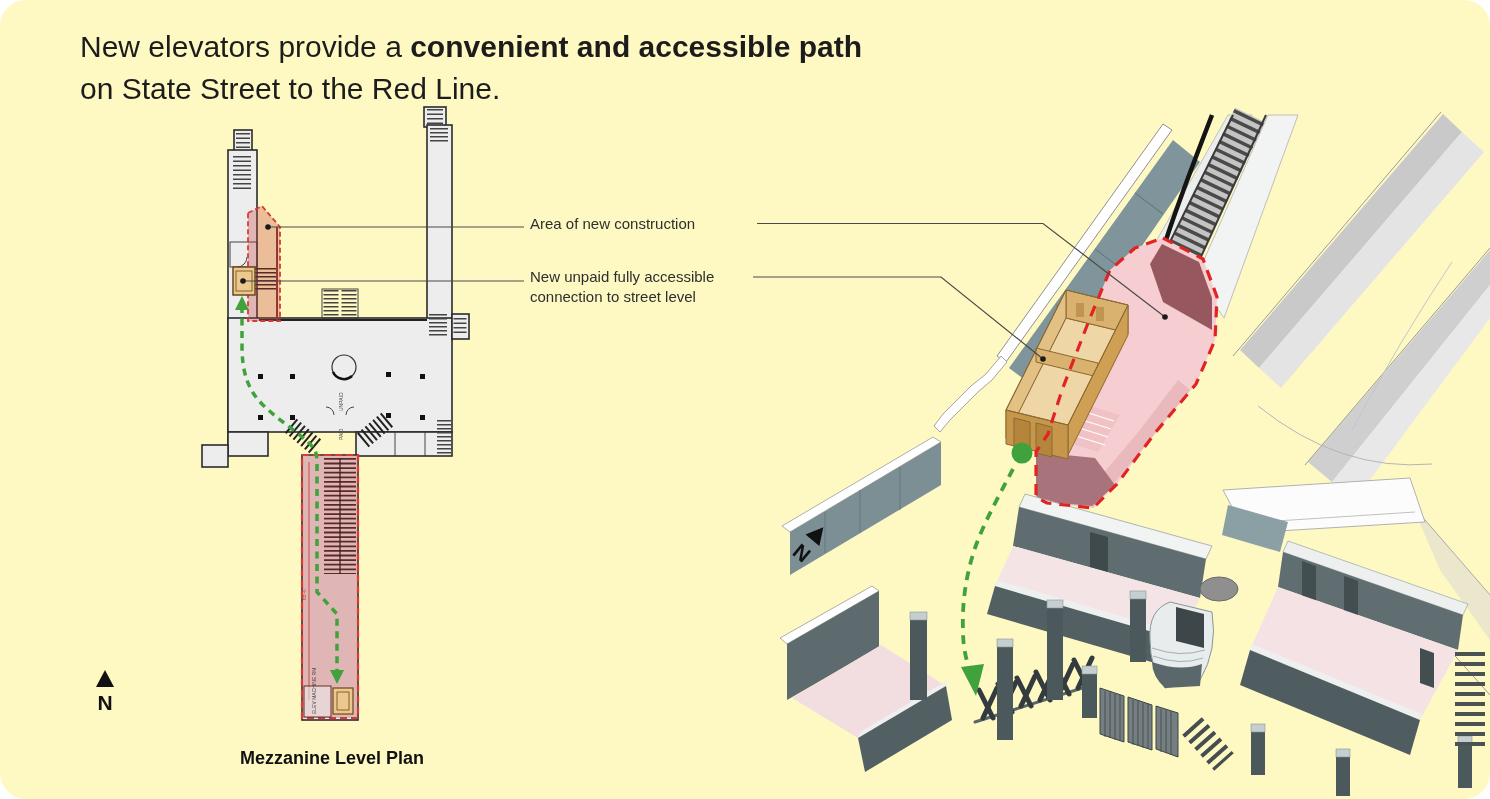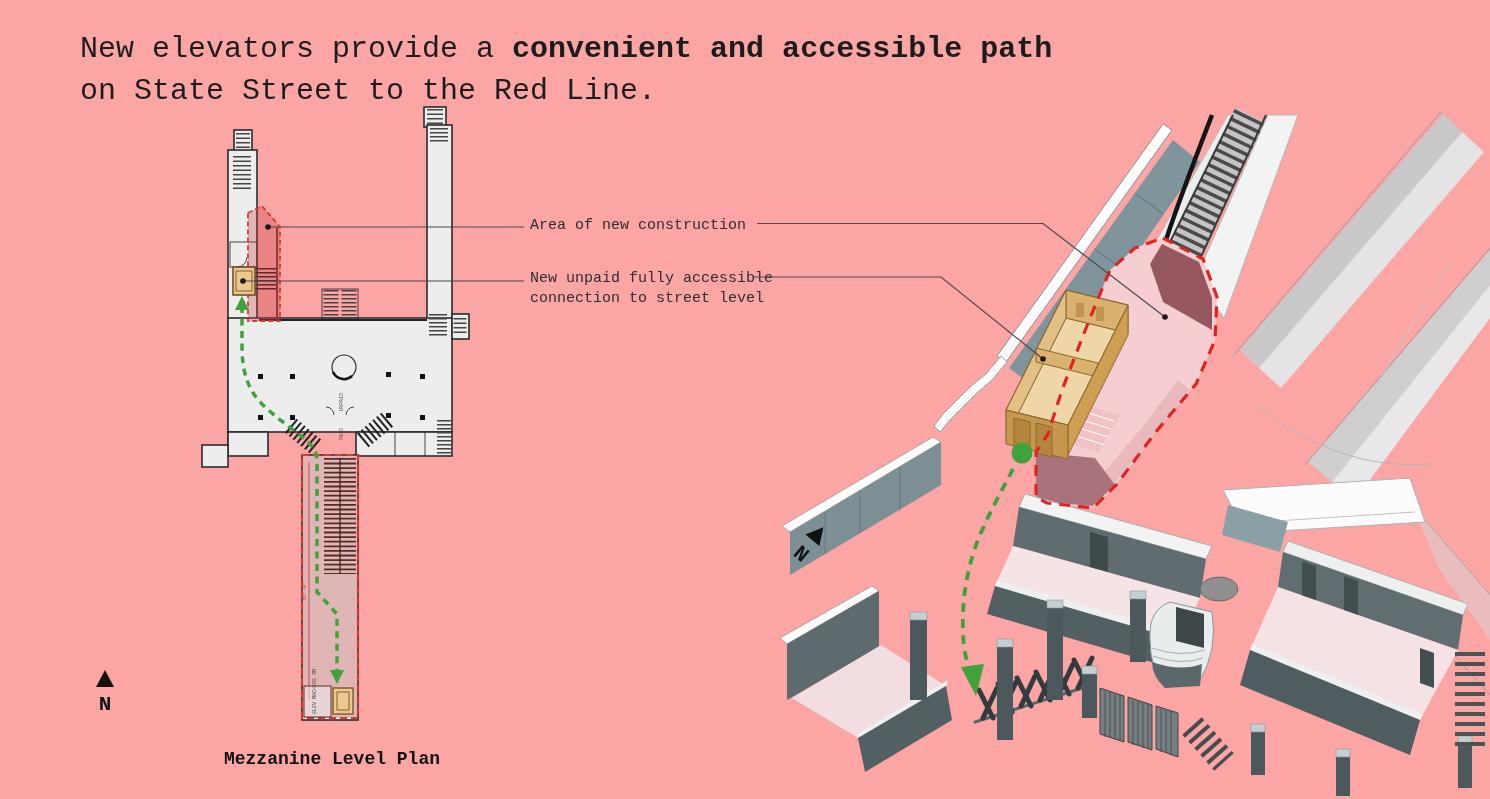--- a/index.html
+++ b/index.html
@@ -1,17 +1,17 @@
 <!DOCTYPE html>
 <html><head>
 <meta charset="utf-8">
 <style>
   html,body{margin:0;padding:0;background:#fff;}
-  #stage{position:relative;width:1490px;height:799px;background:#fca5a5;overflow:hidden;
-         font-family:Liberation Mono, monospace;}
+  #stage{position:relative;width:1490px;height:799px;background:#fef9c3;overflow:hidden;
+         font-family:Liberation Sans, sans-serif;border-radius:26px;}
   svg{position:absolute;left:0;top:0;}
   .title-line{font-size:30px;fill:#1c1c1c;}
   .title-bold{font-weight:bold;}
   .ann{font-size:15px;fill:#2e2e2e;}
   .caption{font-size:18px;font-weight:bold;fill:#111;}
   .north-n{font-size:21px;font-weight:bold;fill:#111;}
   .tiny{font-size:5px;fill:#444;}
   .tiny-red{font-size:5px;fill:#c0392b;}
   .leader{stroke:#4a4a4a;stroke-width:1.2;fill:none;}
   .wall{fill:#ededed;stroke:#2b2b2b;stroke-width:1.6;}

